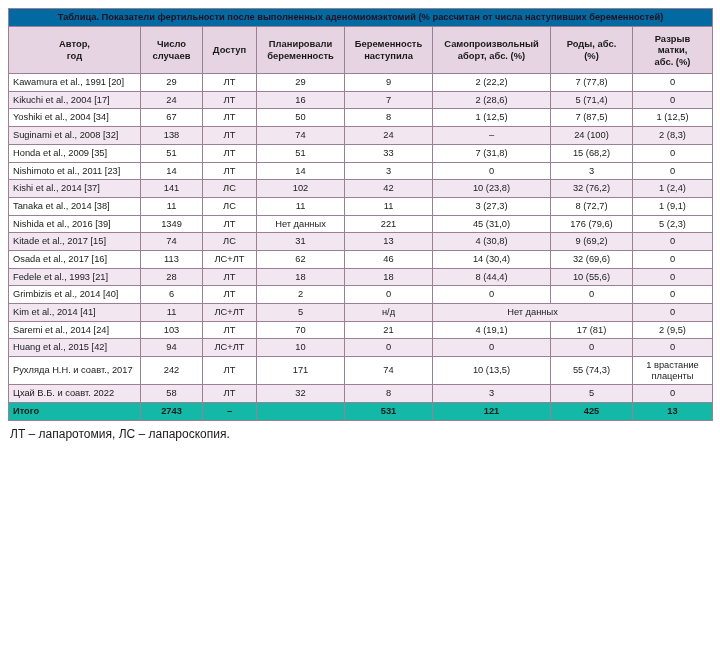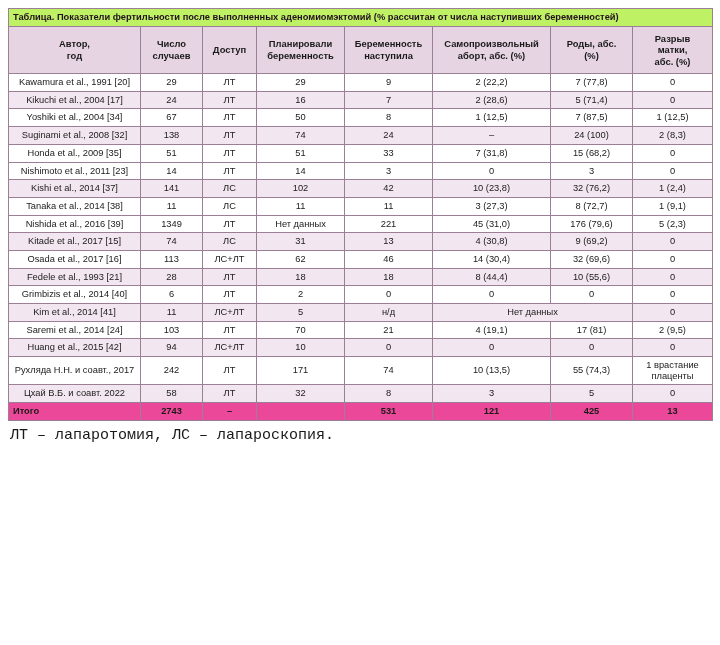--- a/index.html
+++ b/index.html
@@ -26,57 +26,56 @@
     border: 1px solid #7d5a77;
   }
   table.fert td, table.fert th {
     border: 1px solid #9b7f96;
     padding: 3px 4px;
     font-size: 9.3px;
     line-height: 1.15;
     vertical-align: middle;
   }
   .title-cell {
-    background: #bef264;
+    background: #0369a1;
     color: #241021;
     font-weight: bold;
     font-size: 11px;
-    text-align: left;
+    text-align: center;
     padding: 7px 14px 8px 14px;
     line-height: 1.32;
     border: 1px solid #7d5a77;
   }
   thead.hdr th {
     background: #e6d4e3;
     font-weight: bold;
     text-align: center;
     font-size: 9.4px;
     line-height: 1.22;
     padding: 6px 3px;
     height: 46px;
   }
   tbody tr.even td { background: #ffffff; }
   tbody tr.odd td { background: #f2e6f0; }
   td.author {
-    text-align: center;
+    text-align: left;
     padding-left: 6px;
     font-size: 9.3px;
   }
   td.num { text-align: center; }
   tr.total td {
-    background: #ec4899;
+    background: #14b8a6;
     font-weight: bold;
     text-align: center;
   }
   tr.total td.author { text-align: left; }
   .footnote {
-    font-size: 15px;
+    font-size: 12px;
     color: #1a1a1a;
     padding: 6px 2px 0 2px;
-    font-family: Liberation Mono, monospace;
   }
   .c0 { width: 132px; }
   .c1 { width: 62px; }
   .c2 { width: 54px; }
   .c3 { width: 88px; }
   .c4 { width: 88px; }
   .c5 { width: 118px; }
   .c6 { width: 82px; }
   .c7 { width: 80px; }
 </style>

